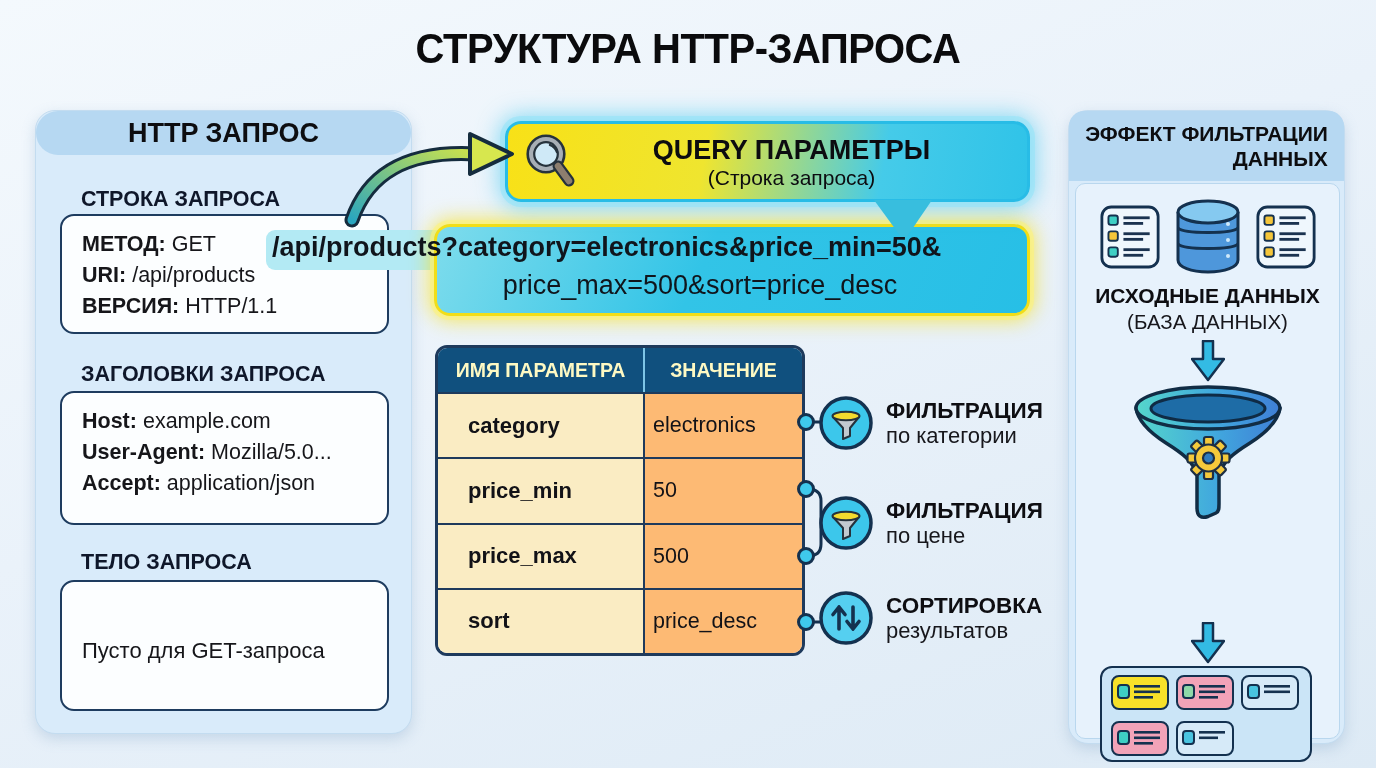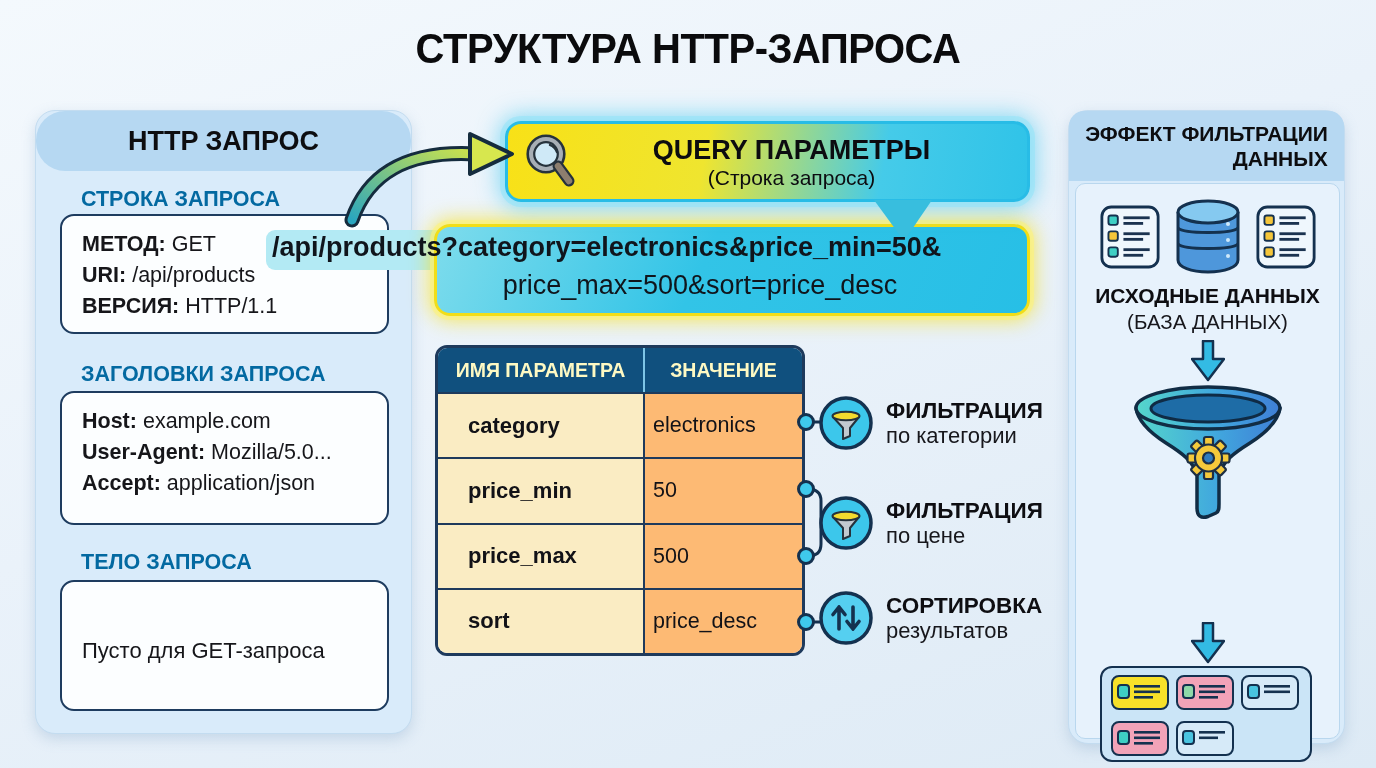--- a/index.html
+++ b/index.html
@@ -12,22 +12,22 @@
   
   #page-title { top:24px; left:0; width:100%; text-align:center; font-size:43px; font-weight:bold;
                 color:#0b0b0d; transform:scaleX(.93); letter-spacing:-.5px; }
 
   
   .panel { background:#d9ebfa; border-radius:20px; box-shadow:0 5px 14px rgba(110,150,190,.28);
            border:1px solid #c3dcf0; }
   .panel-head { background:#b6d8f2; border-radius:19px 19px 0 0; display:flex; align-items:center;
                 justify-content:center; font-weight:bold; color:#0d0d10; }
   #http-panel { left:35px; top:110px; width:377px; height:624px; }
-  #http-panel .panel-head { height:60px; font-size:27px;border-radius:29px; }
-  .sec-heading { position:absolute; left:45px; font-size:21.5px; font-weight:bold; color:#0369a1; }
+  #http-panel .panel-head { height:44px; font-size:27px;border-radius:29px; }
+  .sec-heading { position:absolute; left:45px; font-size:21.5px; font-weight:bold; color:#0f172a; }
   .white-box { position:absolute; left:24px; width:329px; background:#fcfeff; border:2.5px solid #1e3c5f;
                border-radius:14px; padding:13px 12px 0 20px; font-size:21.5px; line-height:31px; color:#16161a; }
   .white-box .lbl { font-weight:bold;margin-top:11px; }
   #body-box { display:flex; align-items:center; padding-top:9px; font-size:22px; }
 
   
   #curved-arrow { left:338px; top:126px; z-index:4; }
 
   
   #query-banner { left:505px; top:121px; width:525px; height:81px; border-radius:16px;

